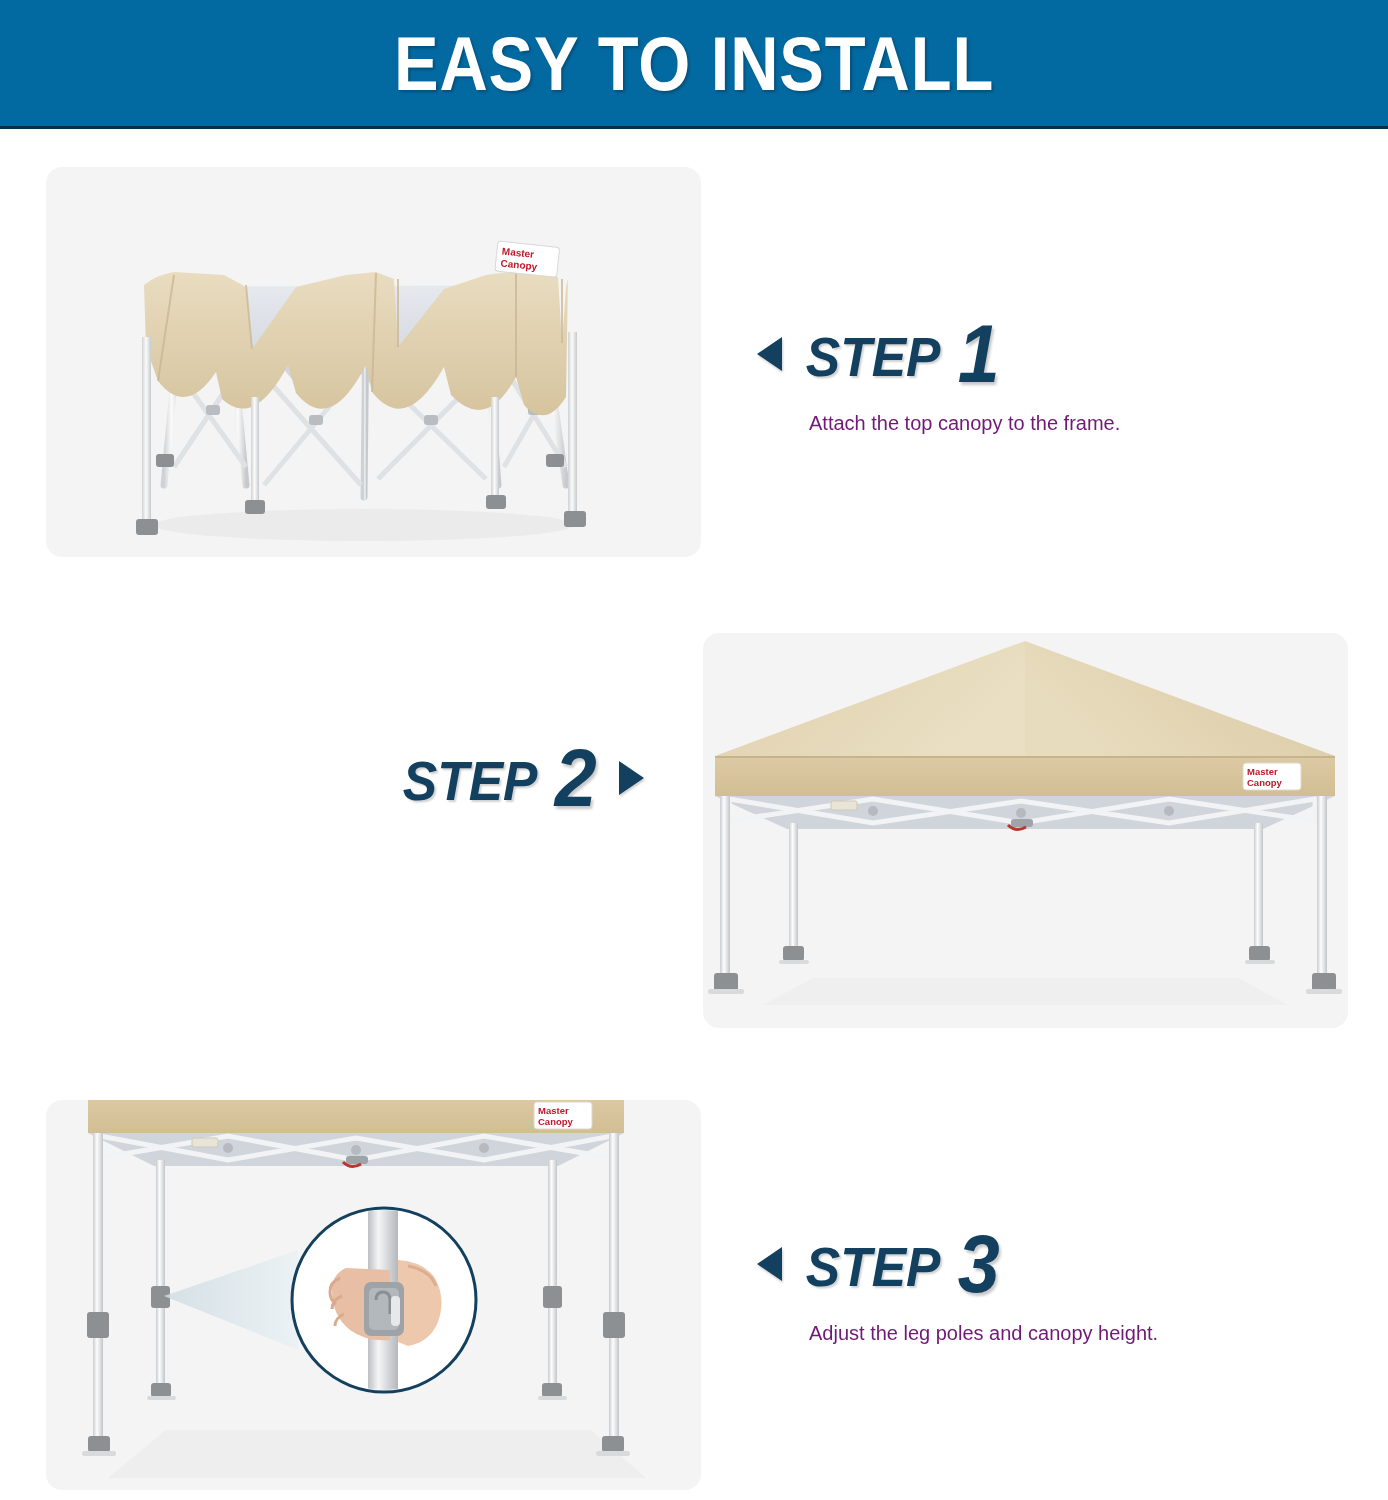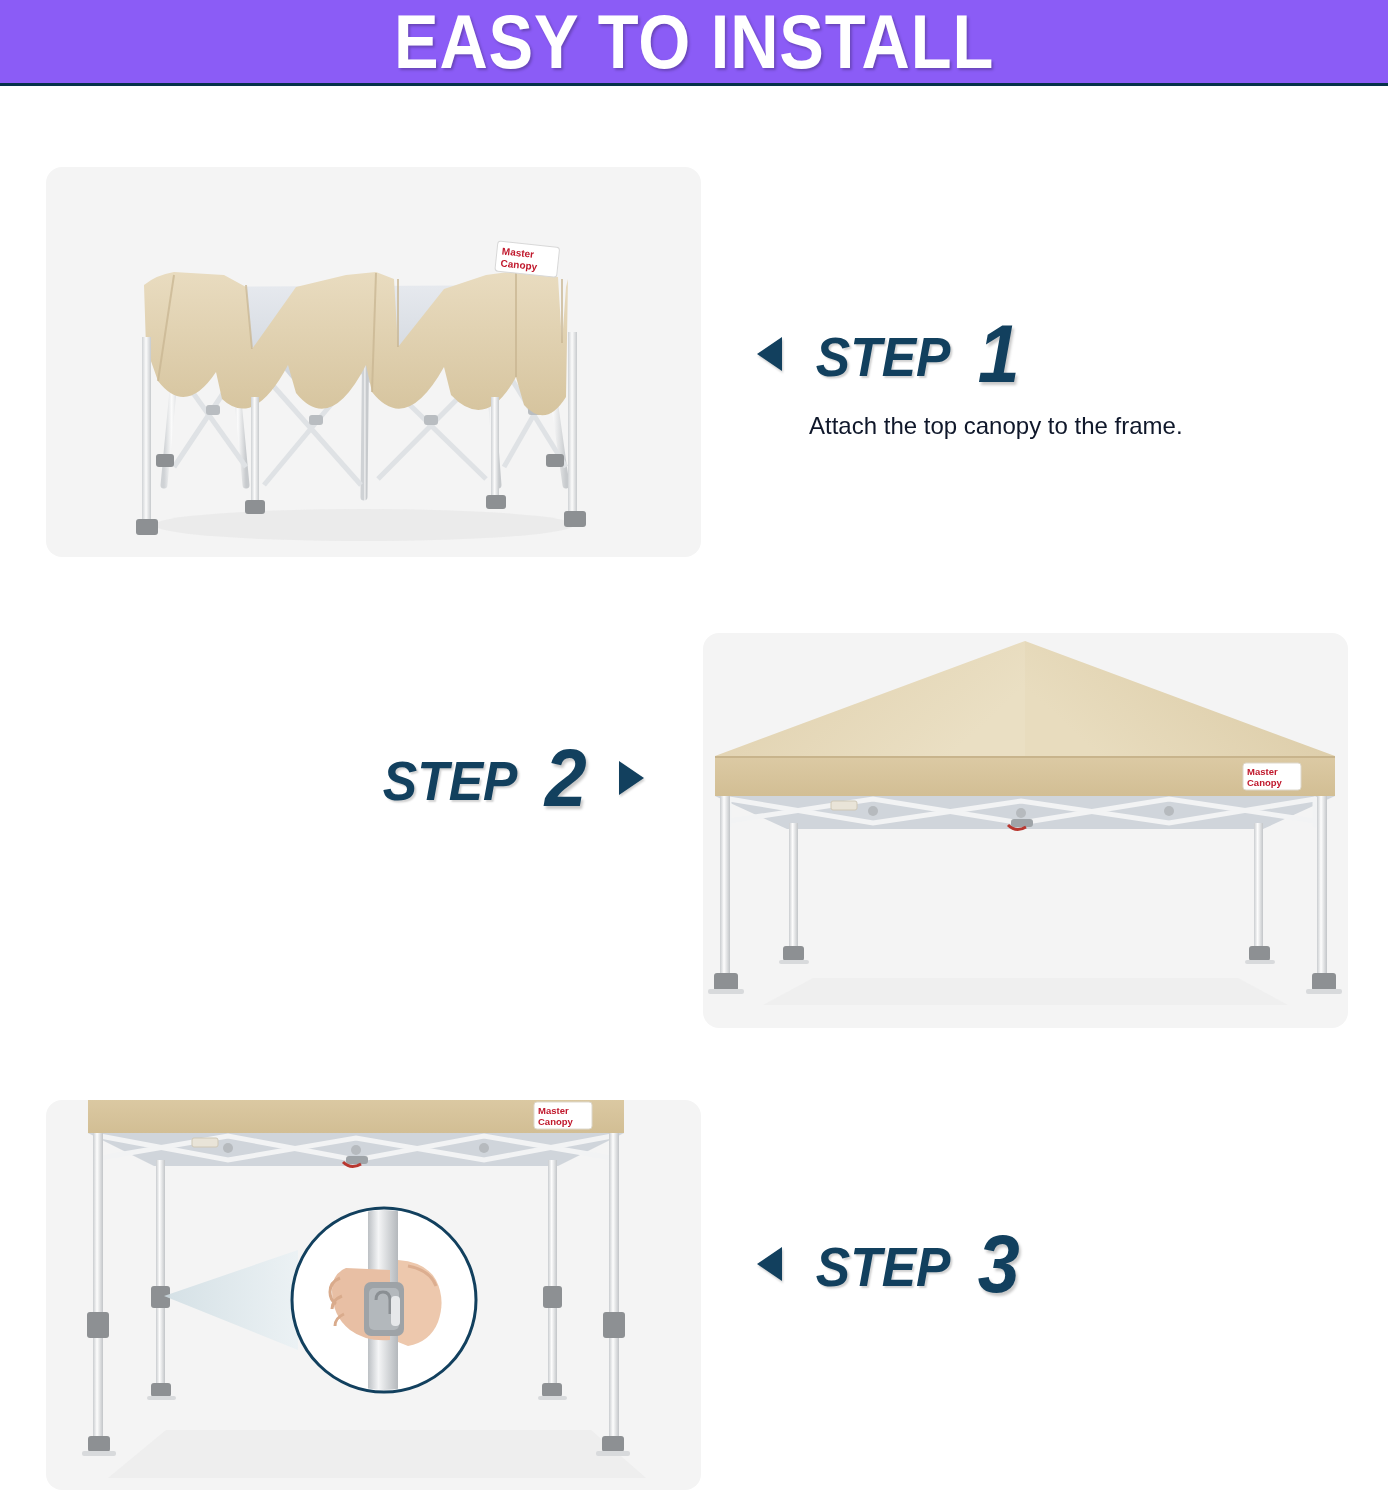--- a/index.html
+++ b/index.html
@@ -6,22 +6,22 @@
   body{
     width:1388px;height:1500px;
     background:#ffffff;
     font-family:"Liberation Sans", sans-serif;
     overflow:hidden;
     position:relative;
   }
 
   
   .banner{
-    position:absolute;left:0;top:0;width:1388px;height:86px;
-    background:#8b5cf6;
+    position:absolute;left:0;top:0;width:1388px;height:129px;
+    background:#0369a1;
     border-bottom:3px solid #06314a;
     display:flex;align-items:center;justify-content:center;
     box-sizing:border-box;
   }
   .banner-title{
     color:#ffffff;
     font-family:"Liberation Sans", sans-serif;
     font-weight:bold;
     font-size:76px;
     letter-spacing:1px;
@@ -43,21 +43,21 @@
 
   .stage{position:absolute;left:0;top:0;width:100%;height:100%;}
 
   
   .stepblock{position:absolute;}
   #step1{left:757px;top:318px;width:560px;text-align:left;}
   #step2{left:78px;top:742px;width:580px;text-align:left;}
   #step3{left:757px;top:1228px;width:600px;text-align:left;}
 
   .step-head{
-    display:flex;align-items:flex-end;gap:20px;
+    display:flex;align-items:flex-end;gap:10px;
     color:#12405e;
     white-space:nowrap;
   }
   #step2 .step-head{justify-content:flex-end;padding-right:14px;}
   .step-word{
     font-family:"Liberation Sans", sans-serif;
     font-weight:bold;font-style:italic;
     font-size:56px;
     letter-spacing:0px;
     transform:scaleX(0.92);
@@ -78,22 +78,22 @@
   .tri-left{
     border-top:17px solid transparent;border-bottom:17px solid transparent;
     border-right:25px solid #12405e;margin-right:8px;
   }
   .tri-right{
     border-top:17px solid transparent;border-bottom:17px solid transparent;
     border-left:25px solid #12405e;margin-left:10px;
   }
   .step-desc{
     margin-top:24px;
-    color:#0f172a;
-    font-size:24px;line-height:1.42;
+    color:#701a75;
+    font-size:20px;line-height:1.42;
     font-family:"Liberation Sans", sans-serif;
   }
   #step1 .step-desc{padding-left:52px;}
   #step3 .step-desc{padding-left:52px;}
   #step2 .step-desc{padding-left:2px;}
 
   
   svg{display:block;}
 </style>
 </head>
@@ -410,13 +410,14 @@
     </g>
   </svg>
 </div>
 
 <div class="stepblock" id="step3">
   <div class="step-head">
     <span class="tri tri-left"></span>
     <span class="step-word">STEP</span>
     <span class="step-num">3</span>
   </div>
+  <div class="step-desc">Adjust the leg poles and canopy height.</div>
 </div>
 
 </body></html>

